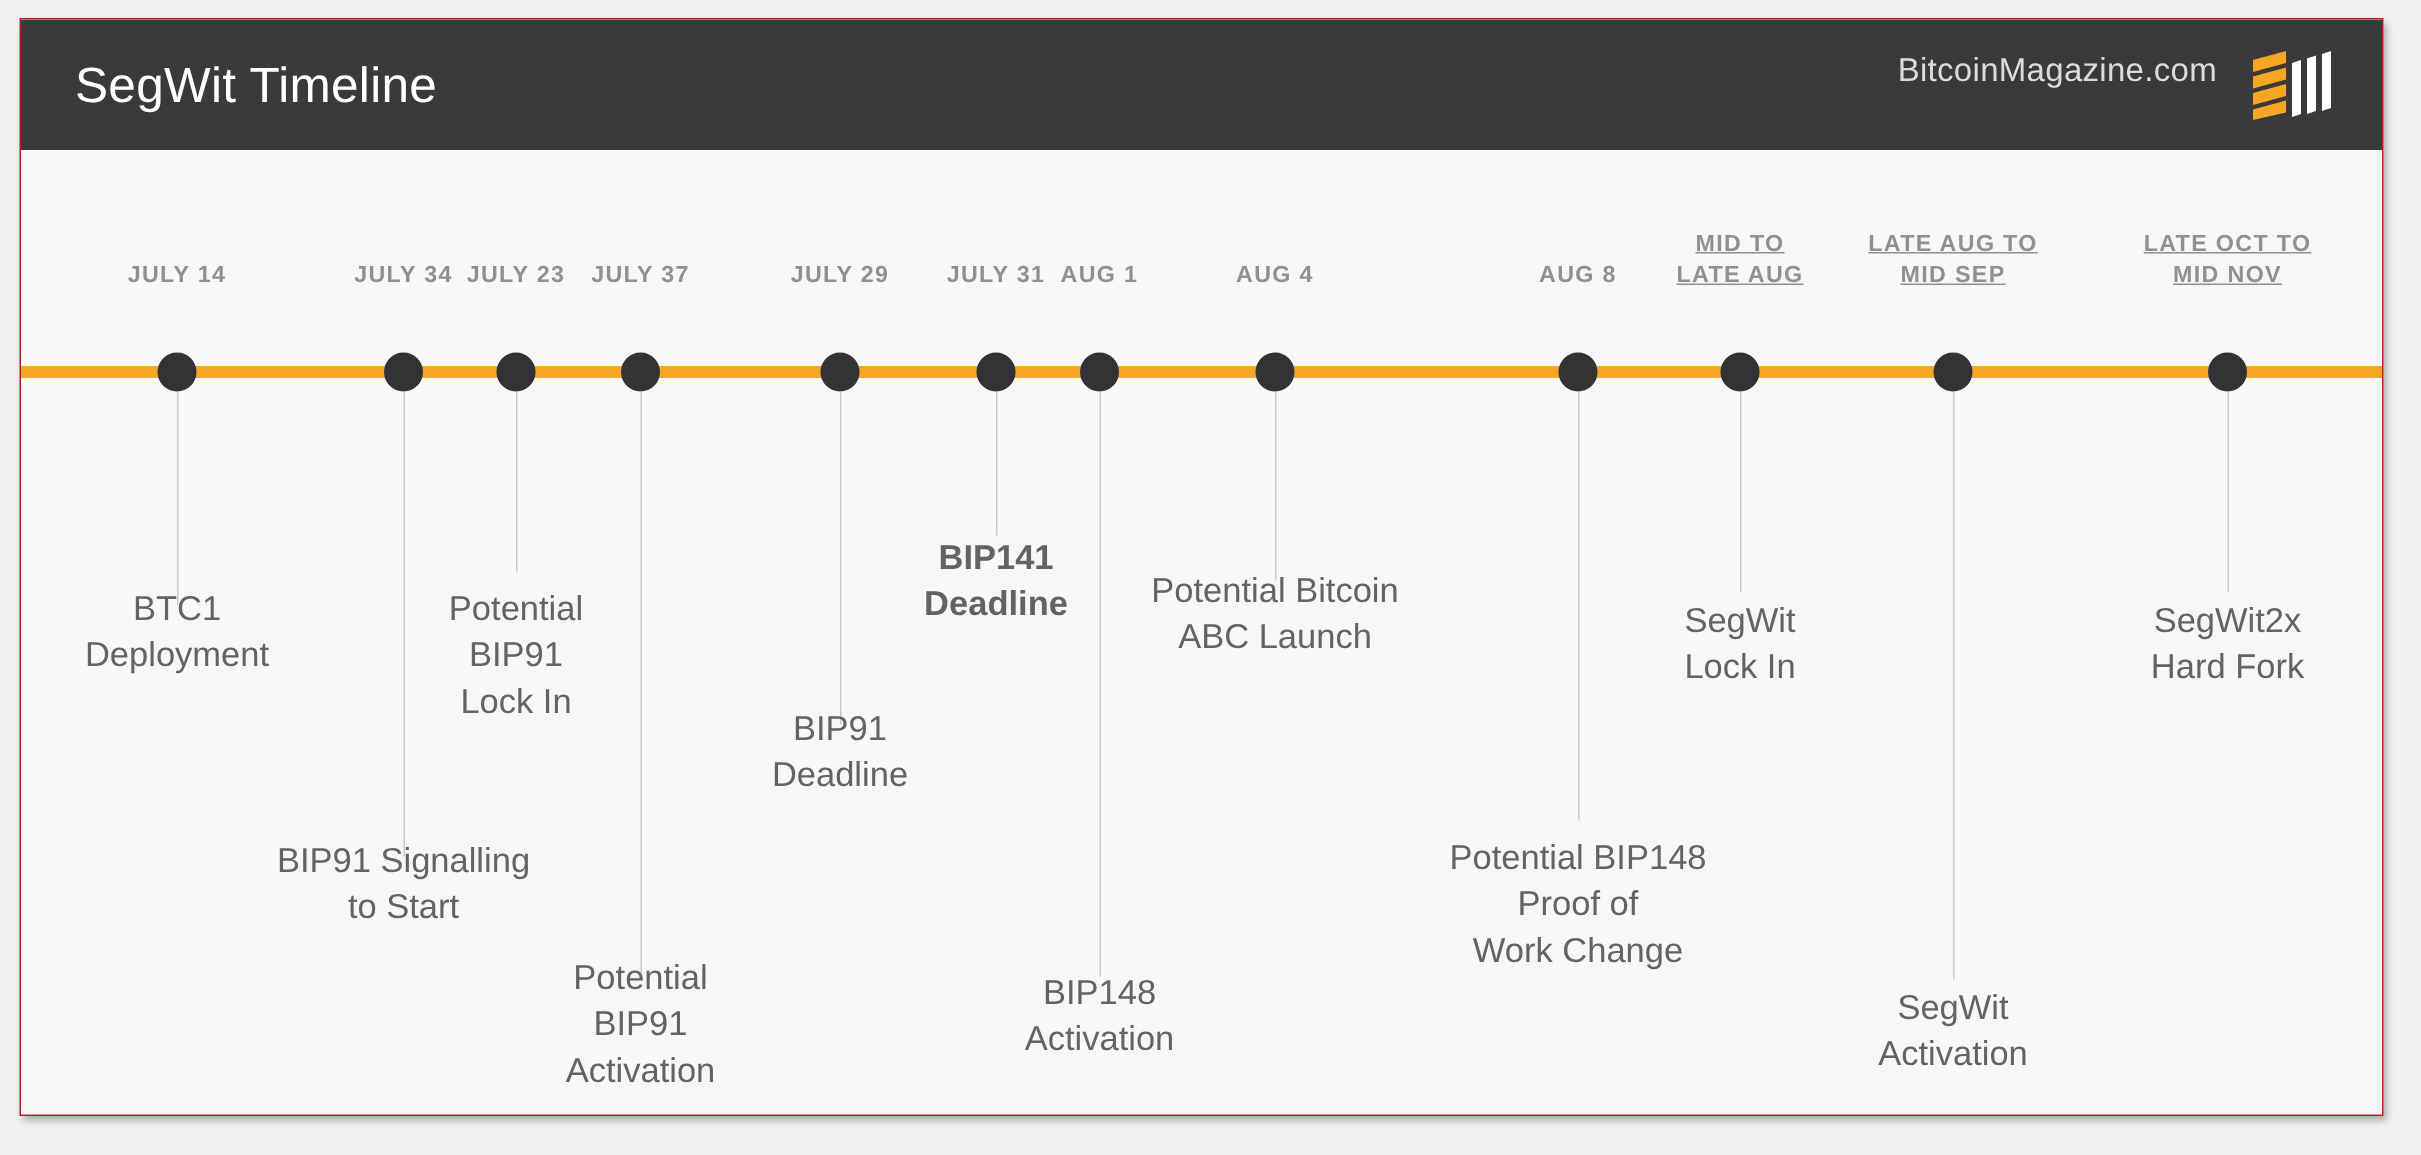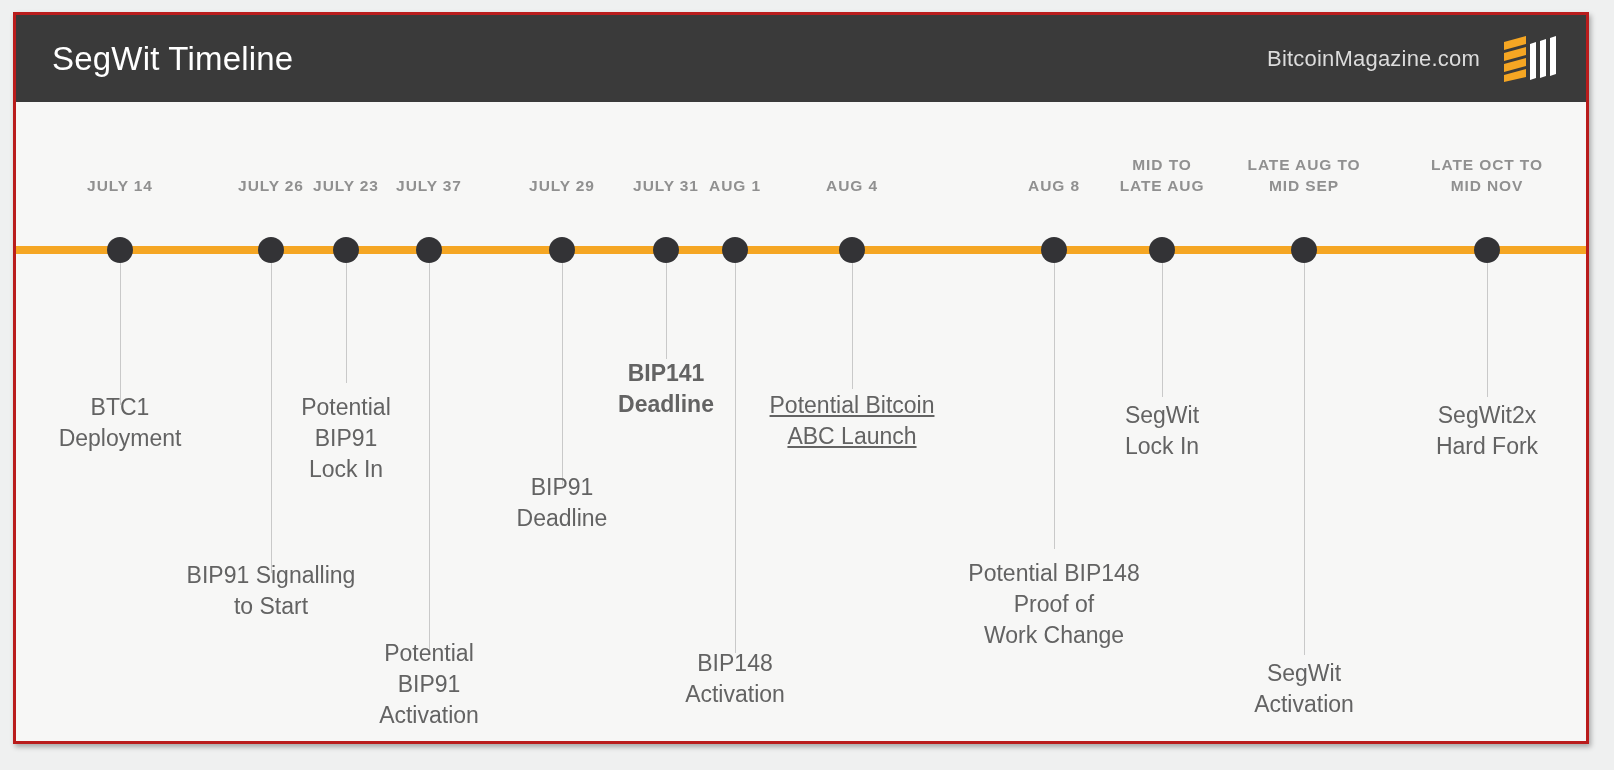--- a/index.html
+++ b/index.html
@@ -20,21 +20,21 @@
   }
 
   
   .card {
     position: absolute;
     left: 13px;
     top: 12px;
     width: 1576px;
     height: 732px;
     background: #f7f7f6;
-    border: 3px solid #b91c1c;
+    border: 1px solid #b91c1c;
     box-shadow: 2px 3px 5px rgba(0,0,0,0.30);
     overflow: hidden;
   }
 
   
   .header {
     position: absolute;
     left: 0; top: 0;
     width: 1576px;
     height: 87px;
@@ -48,21 +48,20 @@
   .header-title {
     color: #ffffff;
     font-size: 33px;
     font-weight: 400;
     letter-spacing: 0.2px;
     line-height: 1;
   }
 
   .header-right {
     display: flex;
-    align-items: center;
     gap: 22px;
   }
 
   .brand-text {
     color: #dcdcdc;
     font-size: 22px;
     font-weight: 400;
     letter-spacing: 0.2px;
   }
 
@@ -117,21 +116,21 @@
     width: 220px;
     text-align: center;
     color: #909090;
     font-size: 15.5px;
     font-weight: bold;
     letter-spacing: 0.9px;
     line-height: 21px;
   }
 
   .date-label.one-line { top: 73px; }
-  .date-label.two-line { top: 52px; }
+  .date-label.two-line { top: 52px; text-decoration: underline; }
 
   .desc-label {
     position: absolute;
     left: -170px;
     width: 340px;
     text-align: center;
     color: #636363;
     font-size: 23px;
     font-weight: 400;
     line-height: 31px;
@@ -169,21 +168,21 @@
             <div class="date-label one-line">
               <div>JULY 14</div>
             </div>
             <div class="dot"></div>
             <div class="leader" style="height: 142px;"></div>
             <div class="desc-label" style="top: 290px;">BTC1
 Deployment</div>
           </div>
           <div class="event" style="left: 255px;">
             <div class="date-label one-line">
-              <div>JULY 26</div>
+              <div>JULY 34</div>
             </div>
             <div class="dot"></div>
             <div class="leader" style="height: 310px;"></div>
             <div class="desc-label" style="top: 458px;">BIP91 Signalling
 to Start</div>
           </div>
           <div class="event" style="left: 330px;">
             <div class="date-label one-line">
               <div>JULY 23</div>
             </div>
@@ -229,21 +228,21 @@
             <div class="leader" style="height: 390px;"></div>
             <div class="desc-label" style="top: 546px;">BIP148
 Activation</div>
           </div>
           <div class="event" style="left: 836px;">
             <div class="date-label one-line">
               <div>AUG 4</div>
             </div>
             <div class="dot"></div>
             <div class="leader" style="height: 126px;"></div>
-            <div class="desc-label" style="top: 288px; text-decoration: underline;">Potential Bitcoin
+            <div class="desc-label" style="top: 278px;">Potential Bitcoin
 ABC Launch</div>
           </div>
           <div class="event" style="left: 1038px;">
             <div class="date-label one-line">
               <div>AUG 8</div>
             </div>
             <div class="dot"></div>
             <div class="leader" style="height: 286px;"></div>
             <div class="desc-label" style="top: 456px;">Potential BIP148
 Proof of

